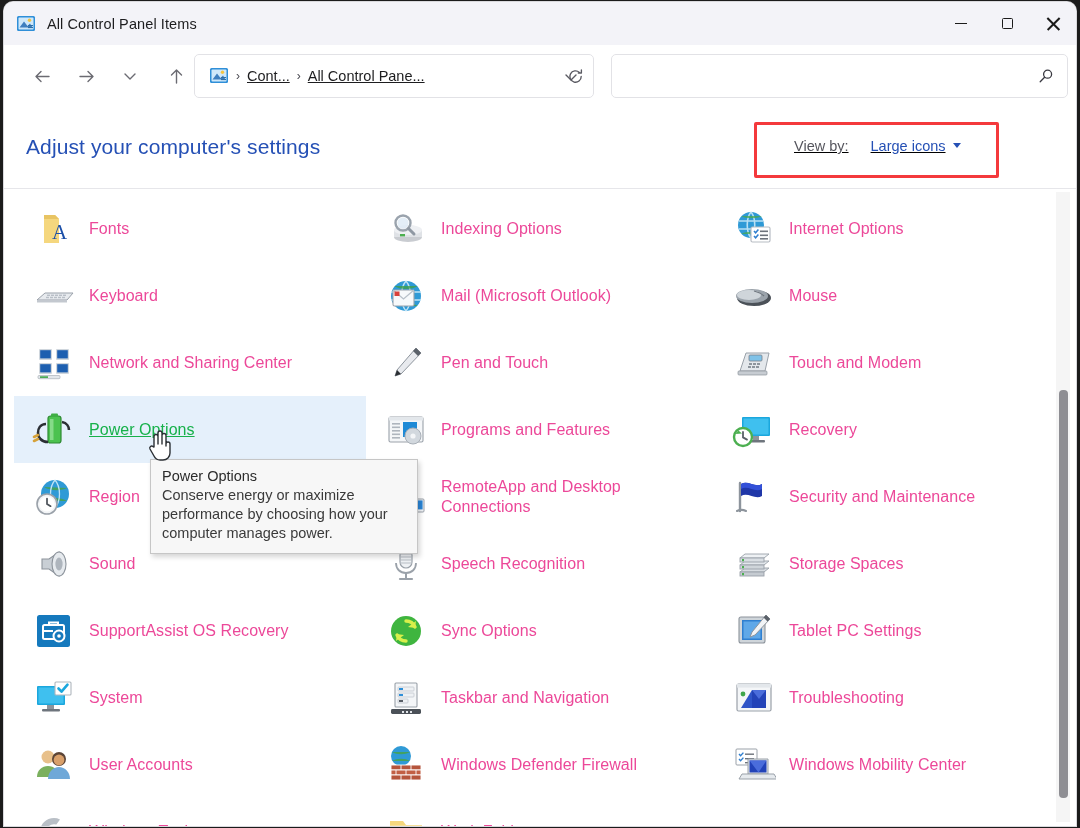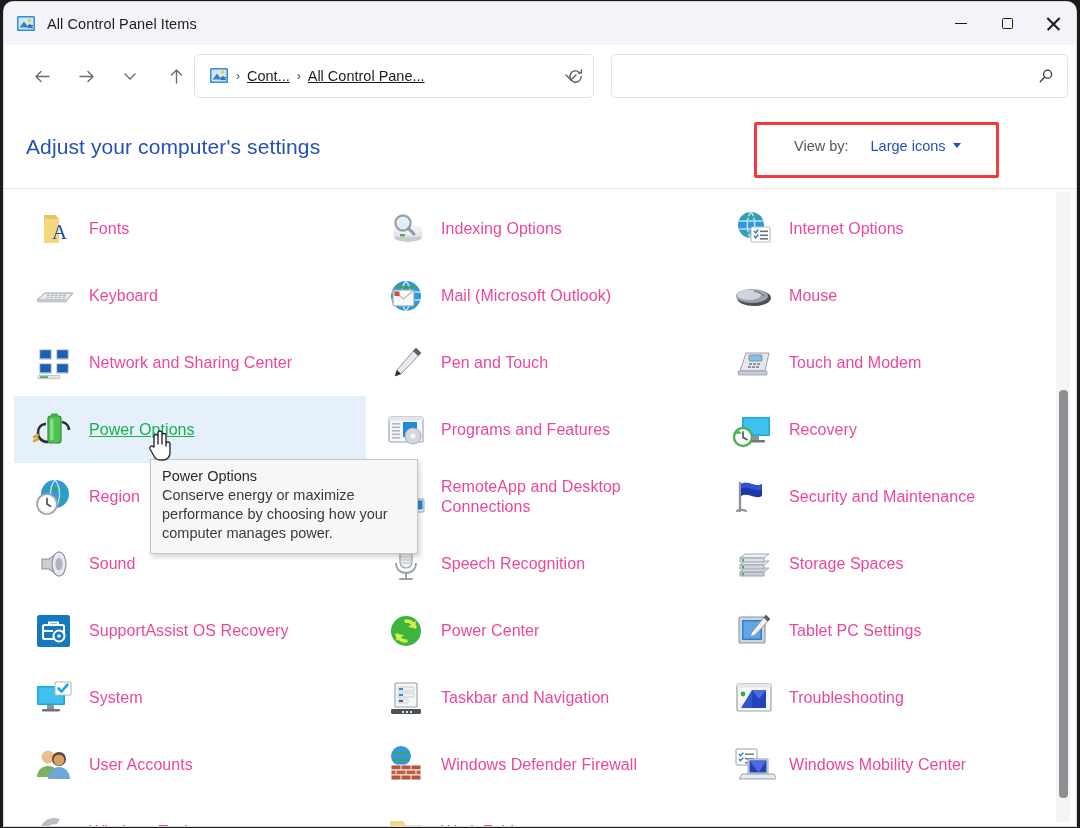--- a/index.html
+++ b/index.html
@@ -121,21 +121,21 @@
     color: #3a3a42;
   }
 
   
   .headline {
     position: absolute; left: 22px; top: 133px;
     font-size: 21px; color: #2550b5; letter-spacing: .1px;
   }
   .viewby-wrap {
     position: absolute; left: 790px; top: 136px;
-    display: flex; align-items: baseline;
+    display: flex; align-items: baseline; text-decoration: underline;
   }
   .viewby-label { font-size: 14.5px; color: #55555d; }
   .viewby-value { font-size: 14.5px; color: #2550b5; margin-left: 22px; }
   .viewby-caret {
     margin-left: 7px; width: 0; height: 0;
     border-left: 4.5px solid transparent;
     border-right: 4.5px solid transparent;
     border-top: 5px solid #2550b5;
     position: relative; top: -3px;
   }
@@ -620,21 +620,21 @@
       <div class="item">
         <div class="ico">
           <svg class="ic" viewBox="0 0 44 44">
             <circle cx="22" cy="22" r="15" fill="#3fb53f"></circle>
             <path d="M22 12a10 10 0 0 1 9 6" fill="none" stroke="#d9ef4b" stroke-width="3.4" stroke-linecap="round"></path>
             <path d="M22 32a10 10 0 0 1-9-6" fill="none" stroke="#d9ef4b" stroke-width="3.4" stroke-linecap="round"></path>
             <path d="M32 12l-1 7-7-1z" fill="#d9ef4b"></path>
             <path d="M12 32l1-7 7 1z" fill="#d9ef4b"></path>
           </svg>
         </div>
-        <div class="lbl">Power Center</div>
+        <div class="lbl">Sync Options</div>
       </div>
 
       <div class="item">
         <div class="ico">
           <svg class="ic" viewBox="0 0 44 44">
             <rect x="7" y="8" width="26" height="26" rx="2" fill="#cfd5da" stroke="#8d949c" stroke-width="1.1"></rect>
             <rect x="10" y="11" width="20" height="20" fill="#2f7fd0"></rect>
             <rect x="11.5" y="12.5" width="17" height="17" fill="#5fa8e8"></rect>
             <path d="M34 6l4 4-15 16-5 2 2-5z" fill="#f2f4f6" stroke="#8d949c" stroke-width="1"></path>
             <path d="M34 6l4 4-2.5 2.5-4-4z" fill="#5b6169"></path>

